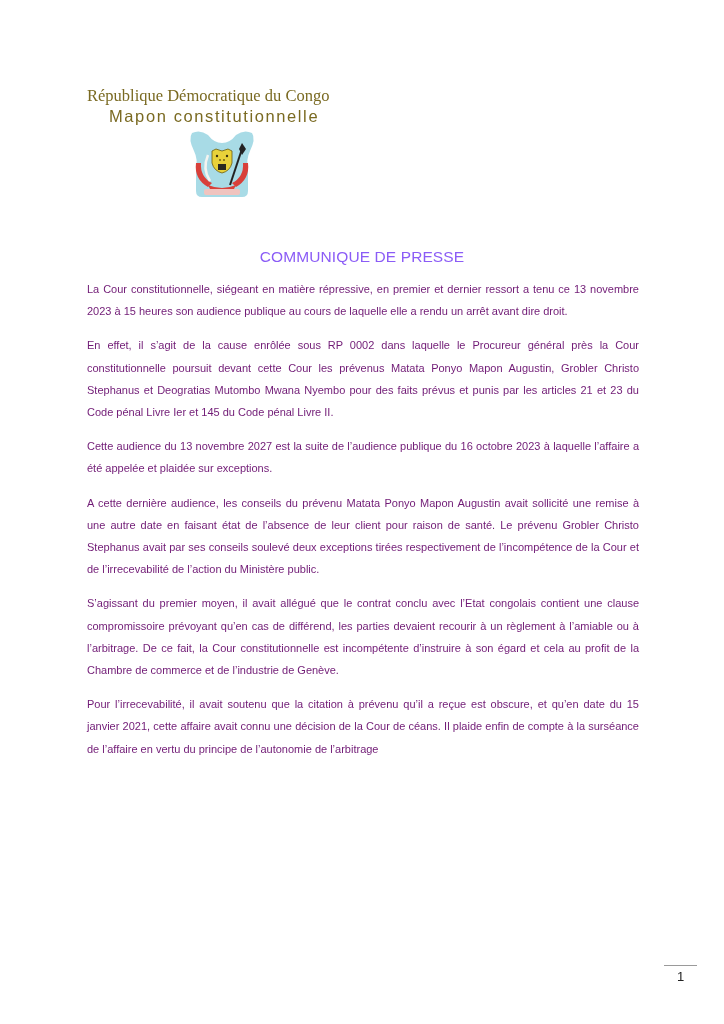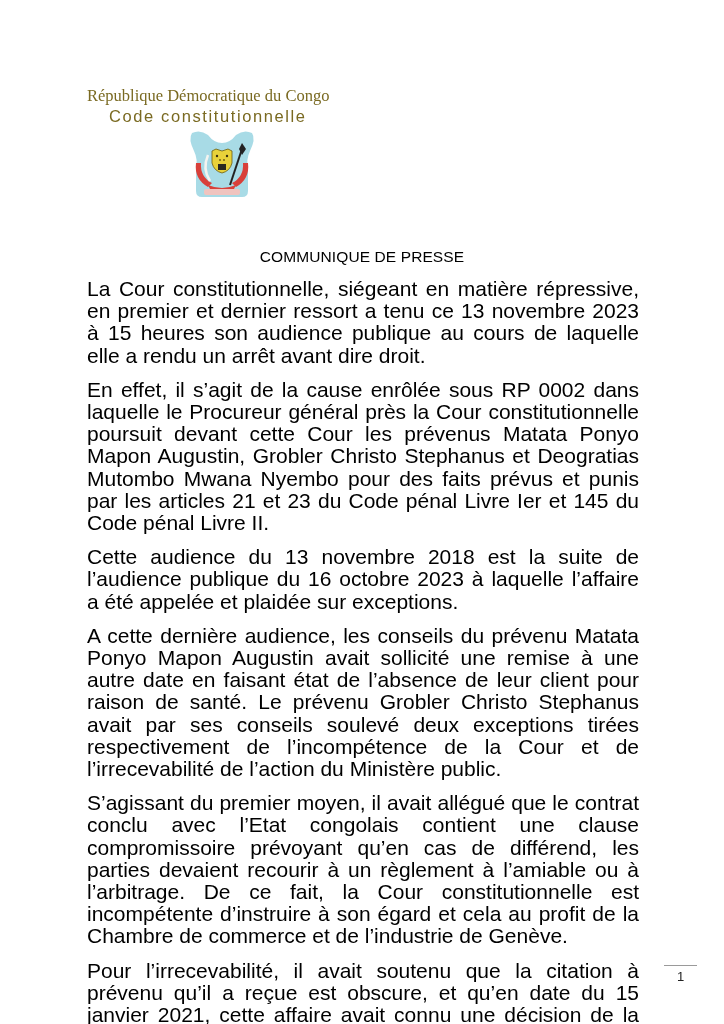--- a/index.html
+++ b/index.html
@@ -50,34 +50,34 @@
       height: 70px;
     }
     .title {
       position: absolute;
       left: 0;
       width: 724px;
       top: 248px;
       text-align: center;
       font-size: 15.5px;
       letter-spacing: 0.1px;
-      color: #000000;
+      color: #8b5cf6;
     }
     .body-text {
       position: absolute;
       left: 87px;
       top: 278px;
       width: 552px;
     }
     .para {
-      font-size: 21px;
+      font-size: 11px;
       line-height: 22.2px;
       text-align: justify;
       margin: 0 0 12px 0;
-      color: #000000;
+      color: #701a75;
     }
     .footer-rule {
       position: absolute;
       left: 664px;
       top: 965px;
       width: 33px;
       height: 1px;
       background: #9a9a9a;
     }
     .page-number {
@@ -90,21 +90,21 @@
       color: #222222;
     }
   </style>
 </head>
 <body>
 
 <div class="page">
 
   <div class="header">
     <div class="header-country">République Démocratique du Congo</div>
-    <div class="header-court">Code constitutionnelle</div>
+    <div class="header-court">Mapon constitutionnelle</div>
   </div>
 
   <div class="emblem">
     <svg width="72" height="70" viewBox="0 0 72 70" xmlns="http://www.w3.org/2000/svg">
 
       <path d="M6 4 Q14 0 22 6 Q28 14 36 14 Q44 14 50 6 Q58 0 66 4 Q70 10 64 22 Q60 30 62 40 L62 62 Q62 68 56 68 L16 68 Q10 68 10 62 L10 40 Q12 30 8 22 Q2 10 6 4 Z" fill="#a8dbe6"></path>
 
       <path d="M10 34 Q8 50 22 58 L26 54 Q14 48 15 34 Z" fill="#d8403a"></path>
       <path d="M62 34 Q64 50 50 58 L46 54 Q58 48 57 34 Z" fill="#d8403a"></path>
       <path d="M22 56 Q36 62 50 56 L48 60 Q36 65 24 60 Z" fill="#d8403a"></path>
@@ -123,21 +123,21 @@
 
       <rect x="18" y="60" width="36" height="6" rx="2" fill="#f0c4bf"></rect>
     </svg>
   </div>
 
   <div class="title">COMMUNIQUE DE PRESSE</div>
 
   <div class="body-text">
     <p class="para">La Cour constitutionnelle, siégeant en matière répressive, en premier et dernier ressort a tenu ce 13 novembre 2023 à 15 heures son audience publique au cours de laquelle elle a rendu un arrêt avant dire droit.</p>
     <p class="para">En effet, il s’agit de la cause enrôlée sous RP 0002 dans laquelle le Procureur général près la Cour constitutionnelle poursuit devant cette Cour les prévenus Matata Ponyo Mapon Augustin, Grobler Christo Stephanus et Deogratias Mutombo Mwana Nyembo pour des faits prévus et punis par les articles 21 et 23 du Code pénal Livre Ier  et 145 du Code pénal Livre II.</p>
-    <p class="para">Cette audience du 13 novembre 2018 est la suite de l’audience publique du 16 octobre 2023 à laquelle l’affaire a été appelée et plaidée sur exceptions.</p>
+    <p class="para">Cette audience du 13 novembre 2027 est la suite de l’audience publique du 16 octobre 2023 à laquelle l’affaire a été appelée et plaidée sur exceptions.</p>
     <p class="para">A cette dernière audience, les conseils du prévenu Matata Ponyo Mapon Augustin avait sollicité une remise à une autre date en faisant état de l’absence de leur client pour raison de santé. Le prévenu Grobler Christo Stephanus avait par ses conseils soulevé deux exceptions tirées respectivement de l’incompétence de la Cour et de l’irrecevabilité de l’action du Ministère public.</p>
     <p class="para">S’agissant du premier moyen, il avait allégué que le contrat conclu avec l’Etat congolais contient une clause compromissoire prévoyant qu’en cas de différend, les parties devaient recourir à un règlement à l’amiable ou à l’arbitrage. De ce fait, la Cour constitutionnelle est incompétente d’instruire à son égard et cela au profit de la Chambre de commerce et de l’industrie de Genève.</p>
     <p class="para">Pour l’irrecevabilité, il avait soutenu que la citation à prévenu qu’il a reçue est obscure, et qu’en date du 15 janvier 2021, cette affaire avait connu une décision de la Cour de céans. Il plaide enfin de compte à la surséance de l’affaire en vertu du principe de l’autonomie de l’arbitrage</p>
   </div>
 
   <div class="footer-rule"></div>
   <div class="page-number">1</div>
 
 </div>
 

